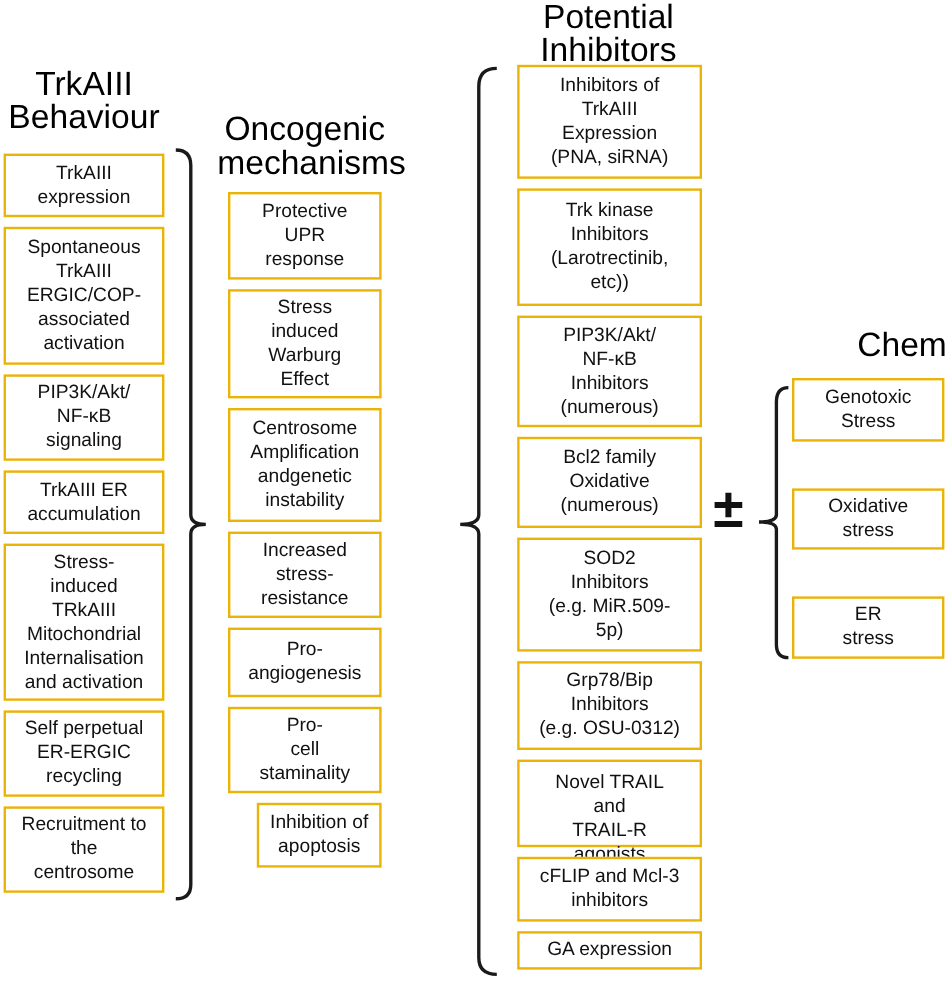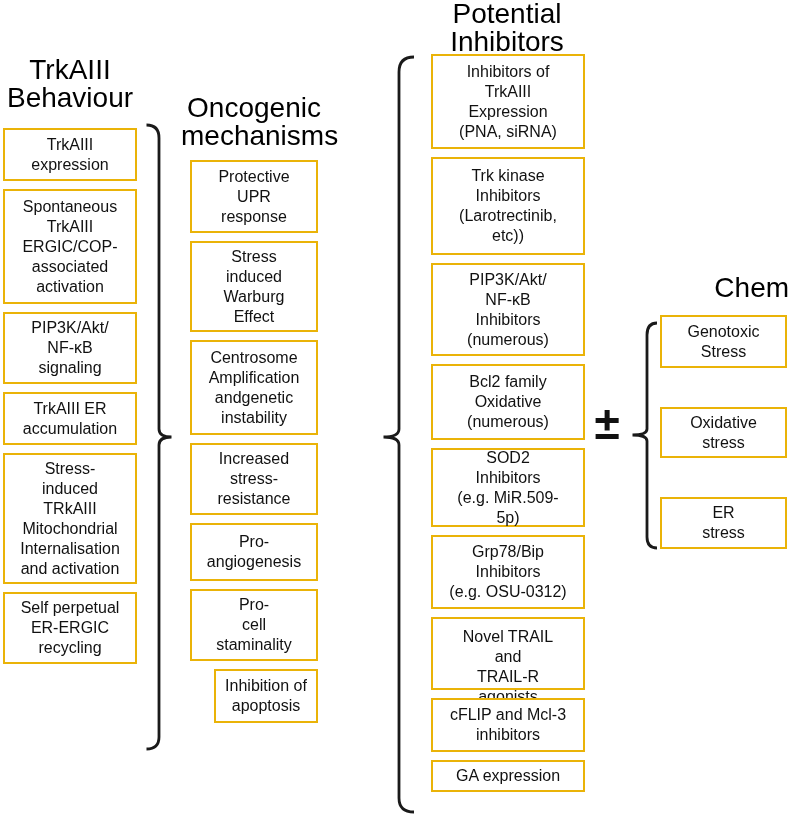--- a/index.html
+++ b/index.html
@@ -51,20 +51,23 @@
 accumulation</div>
     <div class="box" style="height:131px;">Stress-
 induced
 TRkAIII
 Mitochondrial
 Internalisation
 and activation</div>
     <div class="box" style="height:72px;">Self perpetual
 ER-ERGIC
 recycling</div>
+    <div class="box" style="height:72px;">Recruitment to
+the
+centrosome</div>
   </div>
 
   <div class="col-title" style="left:181px;top:94px;width:146px;">Oncogenic
 mechanisms</div>
   <div class="col" style="left:190px;top:160px;width:128px;gap:8px;">
     <div class="box" style="height:73px;">Protective
 UPR
 response</div>
     <div class="box" style="height:91px;">Stress
 induced
@@ -97,21 +100,21 @@
 Inhibitors
 (Larotrectinib,
 etc))</div>
     <div class="box" style="height:93px;">PIP3K/Akt/
 NF-κB
 Inhibitors
 (numerous)</div>
     <div class="box" style="height:76px;">Bcl2 family
 Oxidative
 (numerous)</div>
-    <div class="box" style="height:79px;">SOD2
+    <div class="box" style="height:95px;">SOD2
 Inhibitors
 (e.g. MiR.509-
 5p)</div>
     <div class="box" style="height:74px;">Grp78/Bip
 Inhibitors
 (e.g. OSU-0312)</div>
     <div class="box overflow-box" style="height:73px;">Novel TRAIL
 and
 TRAIL-R
 agonists</div>

